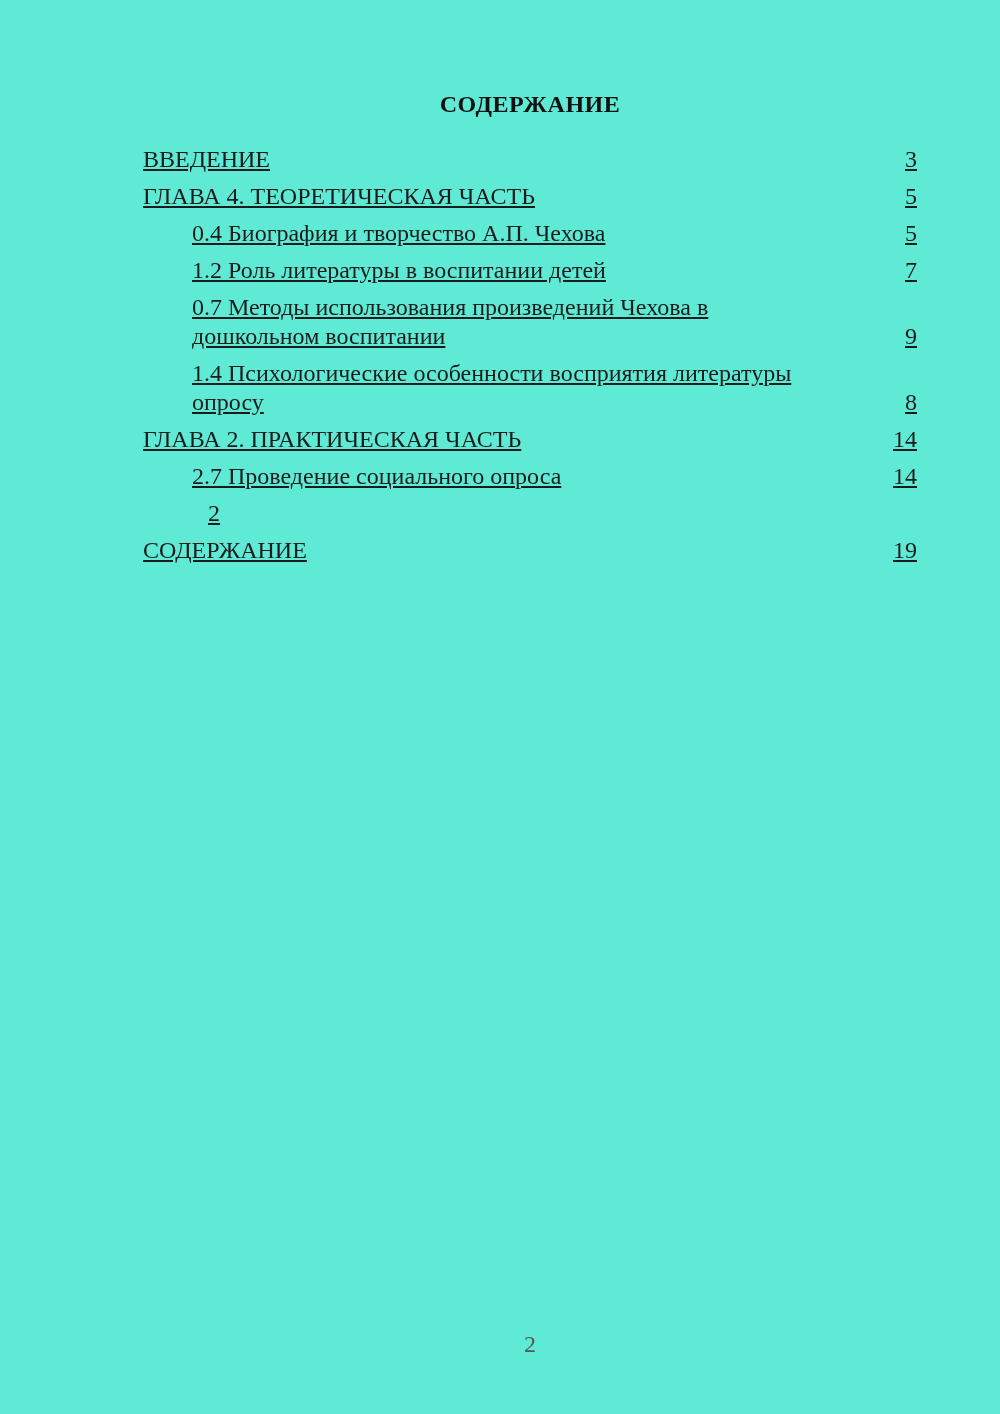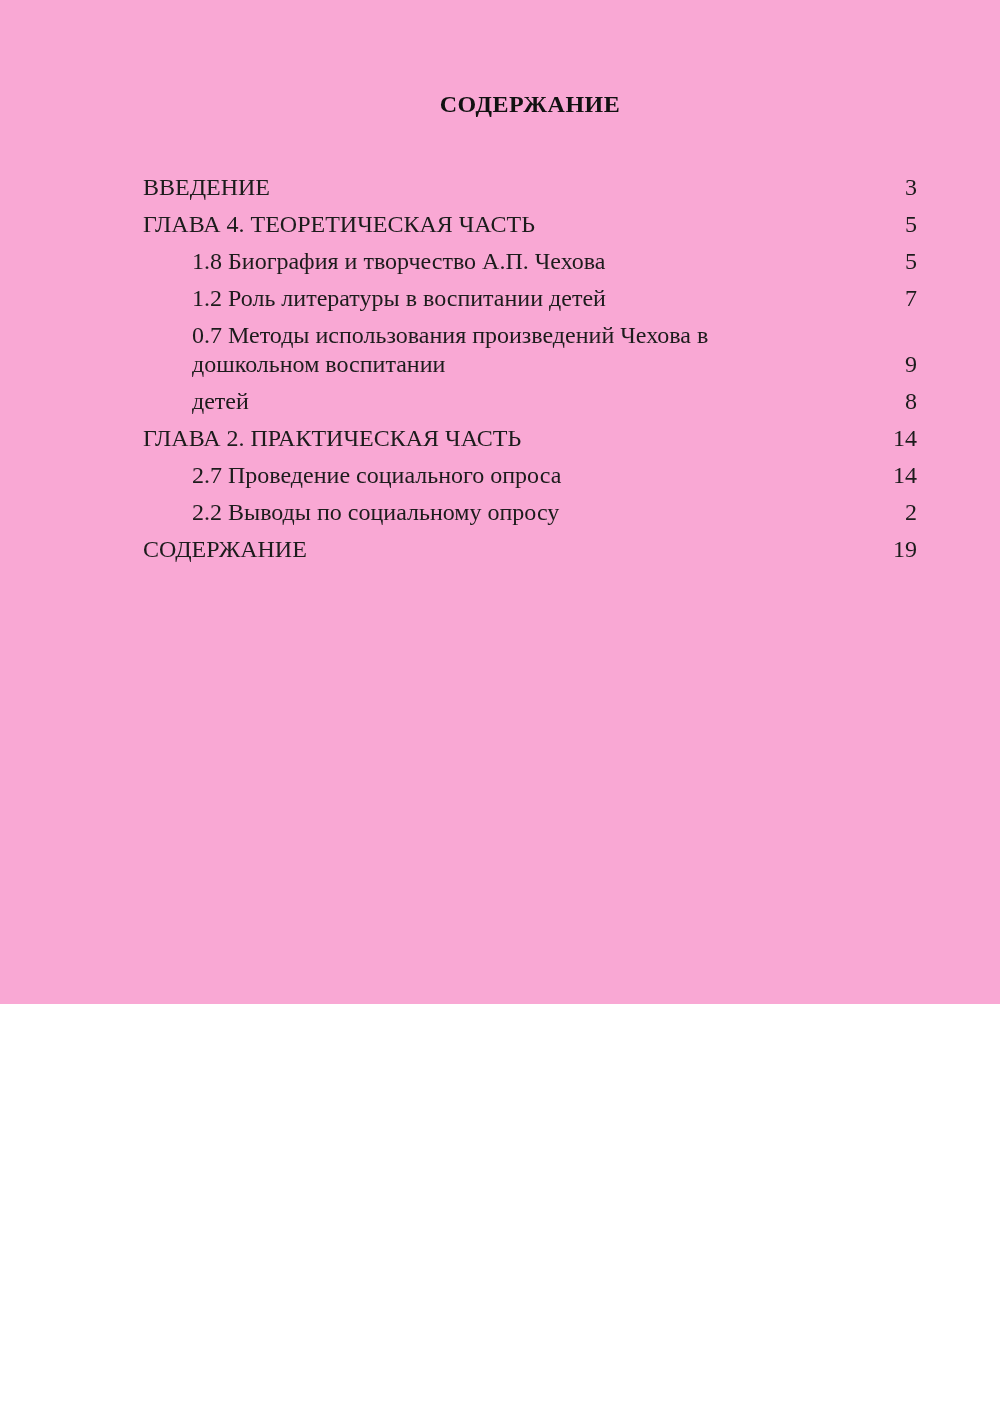--- a/index.html
+++ b/index.html
@@ -3,42 +3,43 @@
 <meta charset="utf-8">
 <style>
   html, body {
     margin: 0;
     padding: 0;
     background: #ffffff;
   }
   .page {
     position: relative;
     width: 1000px;
-    height: 1004px;
-    background: #f9a8d4;
+    height: 1414px;
+    background: #5eead4;
     font-family: "Liberation Serif", serif;
     color: #1c1c1c;
     overflow: hidden;
   }
   .content {
     margin-left: 143px;
     margin-right: 83px;
   }
   .doc-title {
     margin: 0;
     padding-top: 90px;
     font-size: 24px;
     line-height: 29px;
     font-weight: bold;
     text-align: center;
     color: #111111;
     letter-spacing: 0.5px;
   }
   .toc {
-    margin-top: 54px;
+    margin-top: 26px;
+    text-decoration: underline;
   }
   .toc-row {
     display: flex;
     justify-content: space-between;
     align-items: flex-end;
     font-size: 24px;
     line-height: 29px;
     margin-bottom: 8px;
   }
   .toc-row.level1 {
@@ -81,21 +82,21 @@
 
       <div class="toc-row level0">
         <div class="toc-label">
           <div>ГЛАВА 4. ТЕОРЕТИЧЕСКАЯ ЧАСТЬ</div>
         </div>
         <div class="toc-page">5</div>
       </div>
 
       <div class="toc-row level1">
         <div class="toc-label">
-          <div>1.8 Биография и творчество А.П. Чехова</div>
+          <div>0.4 Биография и творчество А.П. Чехова</div>
         </div>
         <div class="toc-page">5</div>
       </div>
 
       <div class="toc-row level1">
         <div class="toc-label">
           <div>1.2 Роль литературы в воспитании детей</div>
         </div>
         <div class="toc-page">7</div>
       </div>
@@ -103,43 +104,41 @@
       <div class="toc-row level1">
         <div class="toc-label">
           <div>0.7 Методы использования произведений Чехова в</div>
           <div>дошкольном воспитании</div>
         </div>
         <div class="toc-page">9</div>
       </div>
 
       <div class="toc-row level1">
         <div class="toc-label">
-          <div>детей</div>
+          <div>1.4 Психологические особенности восприятия литературы</div>
+          <div>опросу</div>
         </div>
         <div class="toc-page">8</div>
       </div>
 
       <div class="toc-row level0">
         <div class="toc-label">
           <div>ГЛАВА 2. ПРАКТИЧЕСКАЯ ЧАСТЬ</div>
         </div>
         <div class="toc-page">14</div>
       </div>
 
       <div class="toc-row level1">
         <div class="toc-label">
           <div>2.7 Проведение социального опроса</div>
         </div>
         <div class="toc-page">14</div>
       </div>
 
       <div class="toc-row level1">
-        <div class="toc-label">
-          <div>2.2 Выводы по социальному опросу</div>
-        </div>
         <div class="toc-page">2</div>
       </div>
 
       <div class="toc-row level0">
         <div class="toc-label">
           <div>СОДЕРЖАНИЕ</div>
         </div>
         <div class="toc-page">19</div>
       </div>
 

